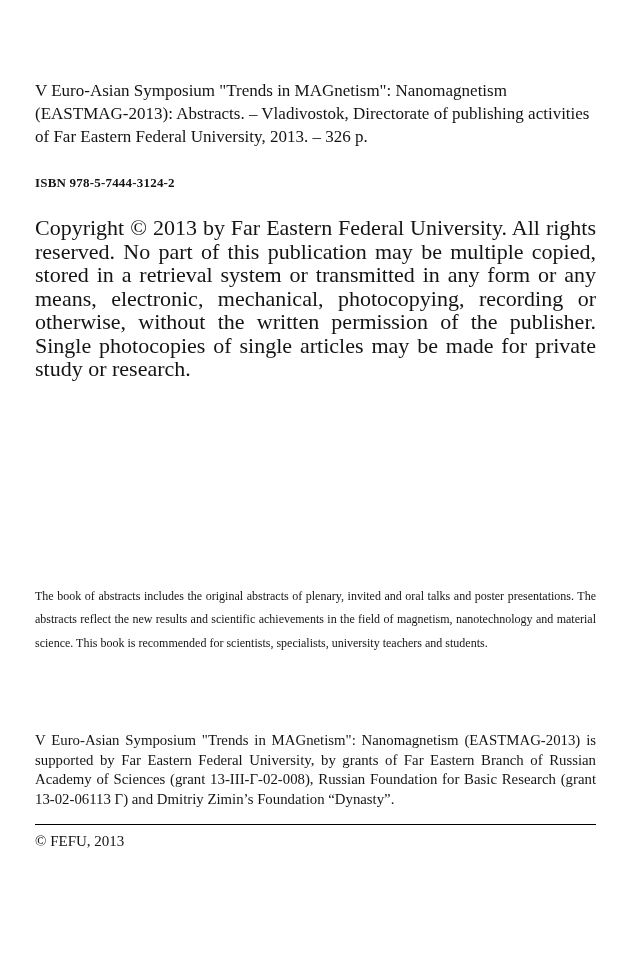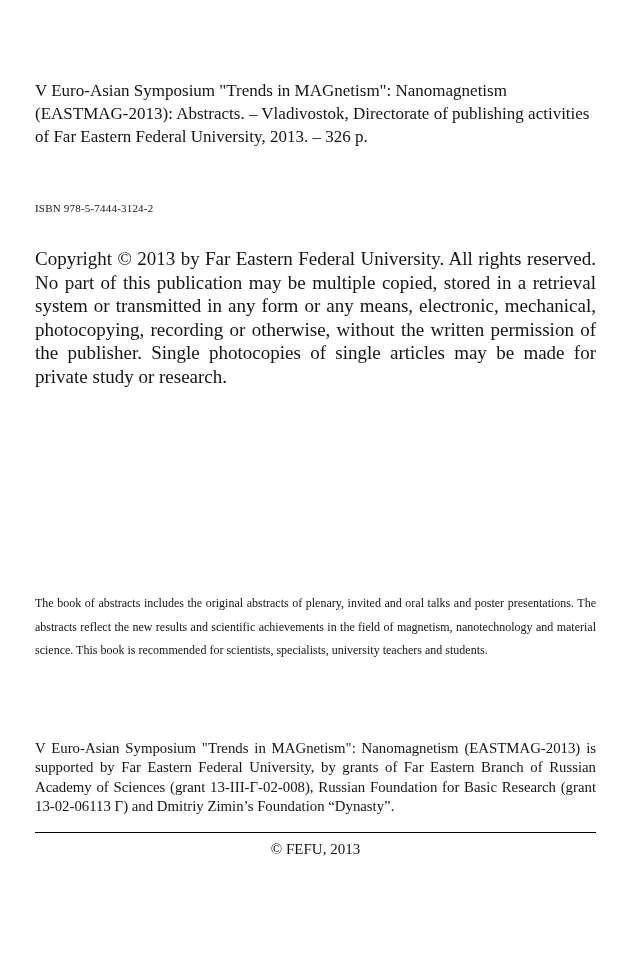--- a/index.html
+++ b/index.html
@@ -17,28 +17,28 @@
     font-family: "Liberation Serif", serif;
     color: #141414;
     overflow: hidden;
   }
   .citation {
     font-size: 17px;
     line-height: 23px;
     text-align: left;
   }
   .isbn {
-    margin-top: 54px;
-    font-size: 11px;
-    font-weight: normal;
+    margin-top: 27px;
+    font-size: 13px;
+    font-weight: bold;
     letter-spacing: 0.2px;
   }
   .copyright {
-    margin-top: 33px;
-    font-size: 19px;
+    margin-top: 25px;
+    font-size: 22px;
     line-height: 23.5px;
     text-align: justify;
   }
   .description {
     margin-top: 204px;
     font-size: 12px;
     line-height: 23.5px;
     text-align: justify;
   }
   .funding {
@@ -49,21 +49,21 @@
   }
   .rule {
     margin-top: 15px;
     border: none;
     border-top: 1.6px solid #000000;
     height: 0;
   }
   .footer-copyright {
     margin-top: 4px;
     font-size: 15px;
-    text-align: center;
+    text-align: left;
     font-family: Liberation Serif, serif;
   }
 </style>
 </head>
 <body>
 
 <div class="page">
 
   <p class="citation">V Euro-Asian Symposium "Trends in MAGnetism": Nanomagnetism (EASTMAG-2013): Abstracts. – Vladivostok, Directorate of publishing activities of Far Eastern Federal University, 2013. – 326 p.</p>
 

